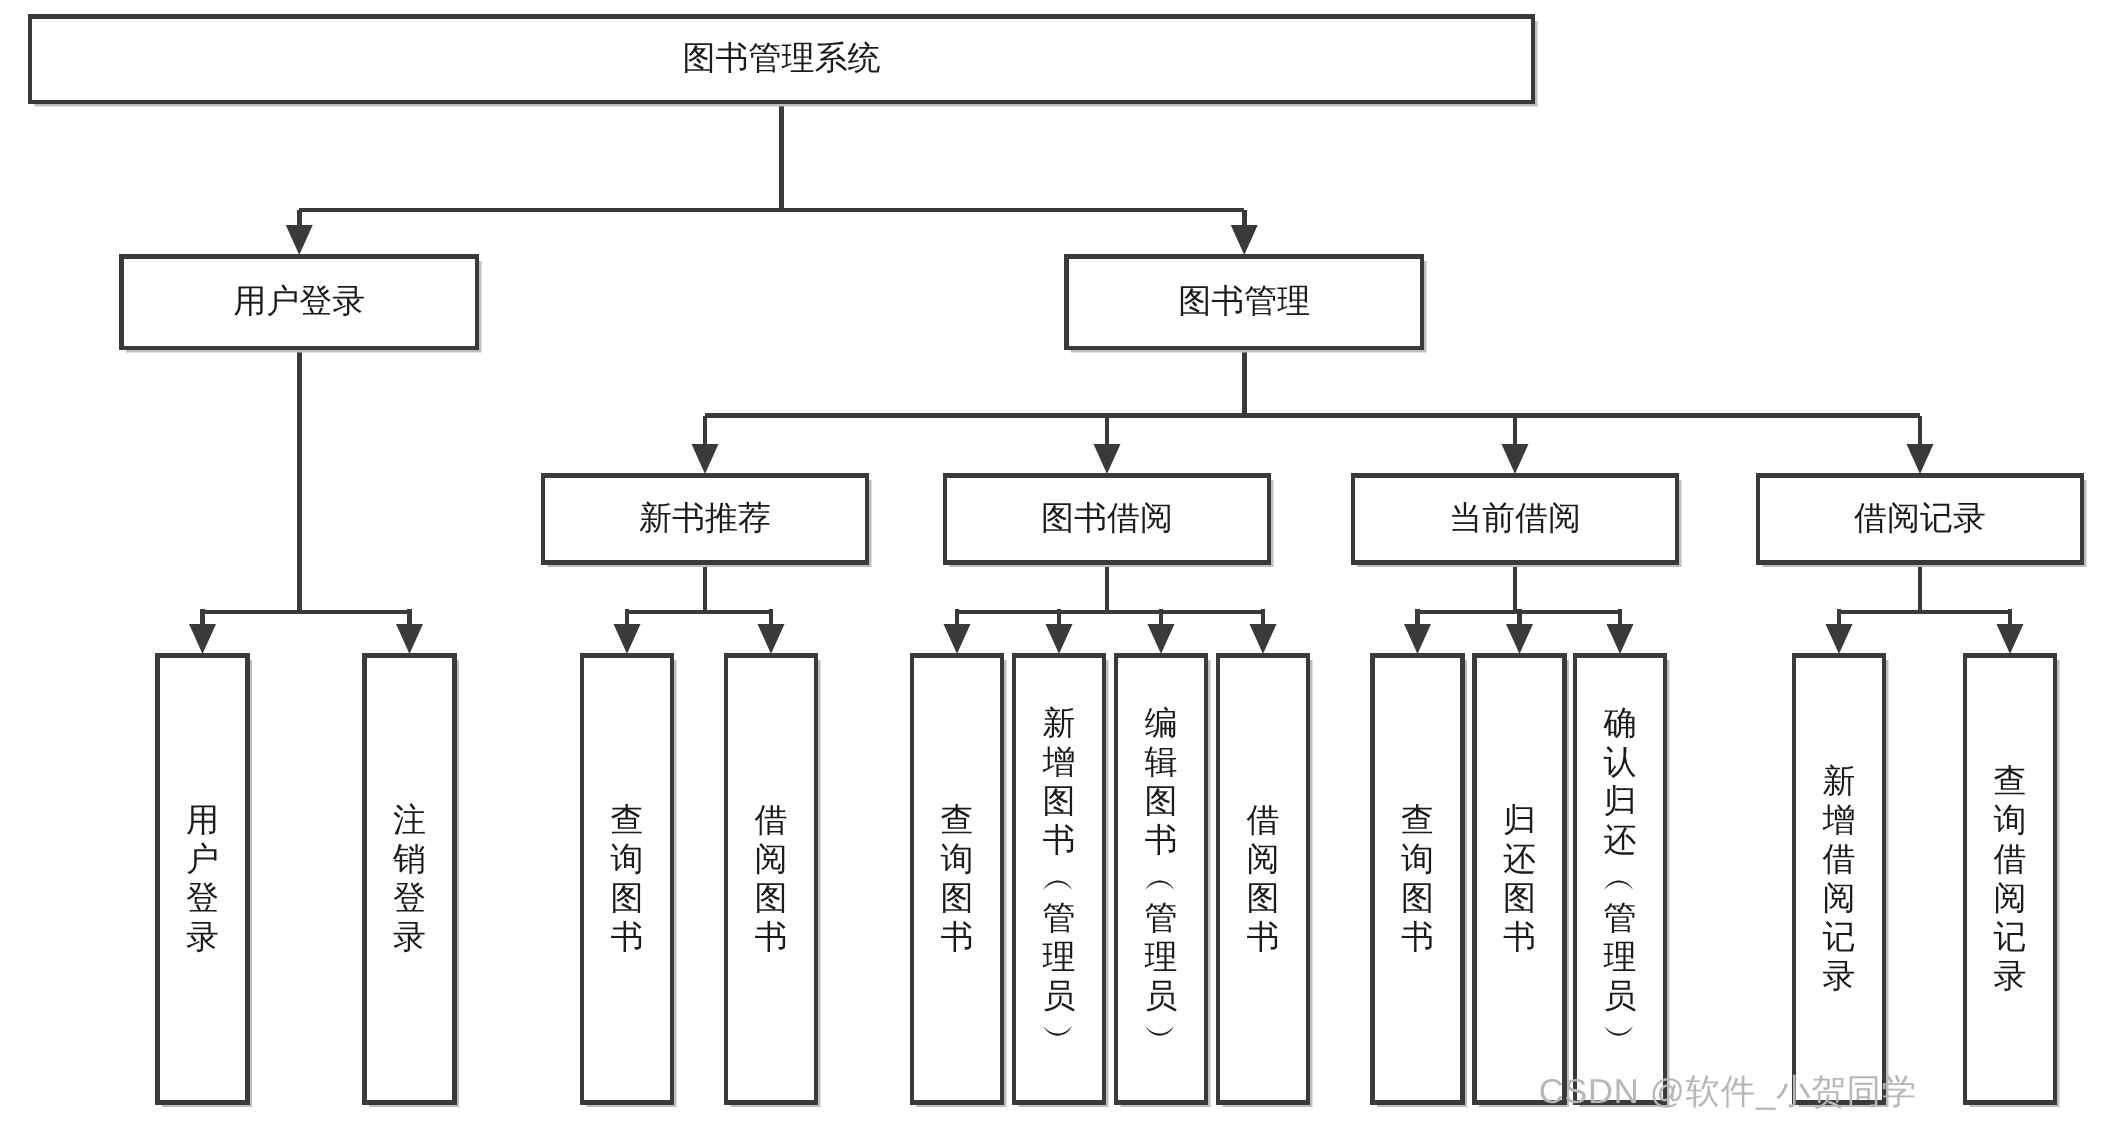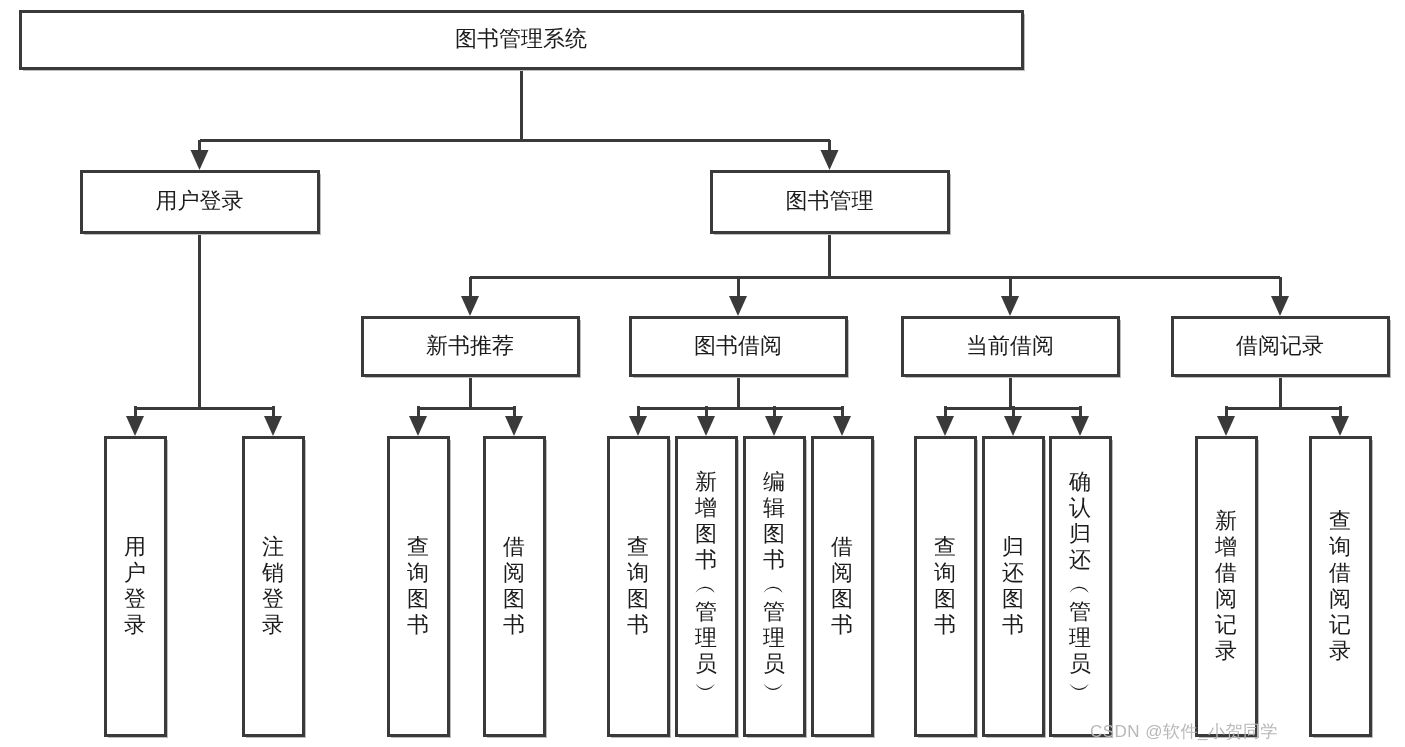--- a/index.html
+++ b/index.html
@@ -57,21 +57,21 @@
     font-family: "Liberation Sans", "DejaVu Sans", sans-serif;
     font-size: 22px;
     fill: #1b1b1b;
     text-anchor: middle;
   }
   .watermark {
     position: absolute;
     right: 8px;
     bottom: 4px;
     font-family: "Liberation Sans", "DejaVu Sans", sans-serif;
-    font-size: 17px;
+    font-size: 23px;
     color: #b7b7b7;
     letter-spacing: 0.5px;
     white-space: nowrap;
     user-select: none;
   }
 </style>
 </head>
 <body>
 
 <div id="diagram-root">

